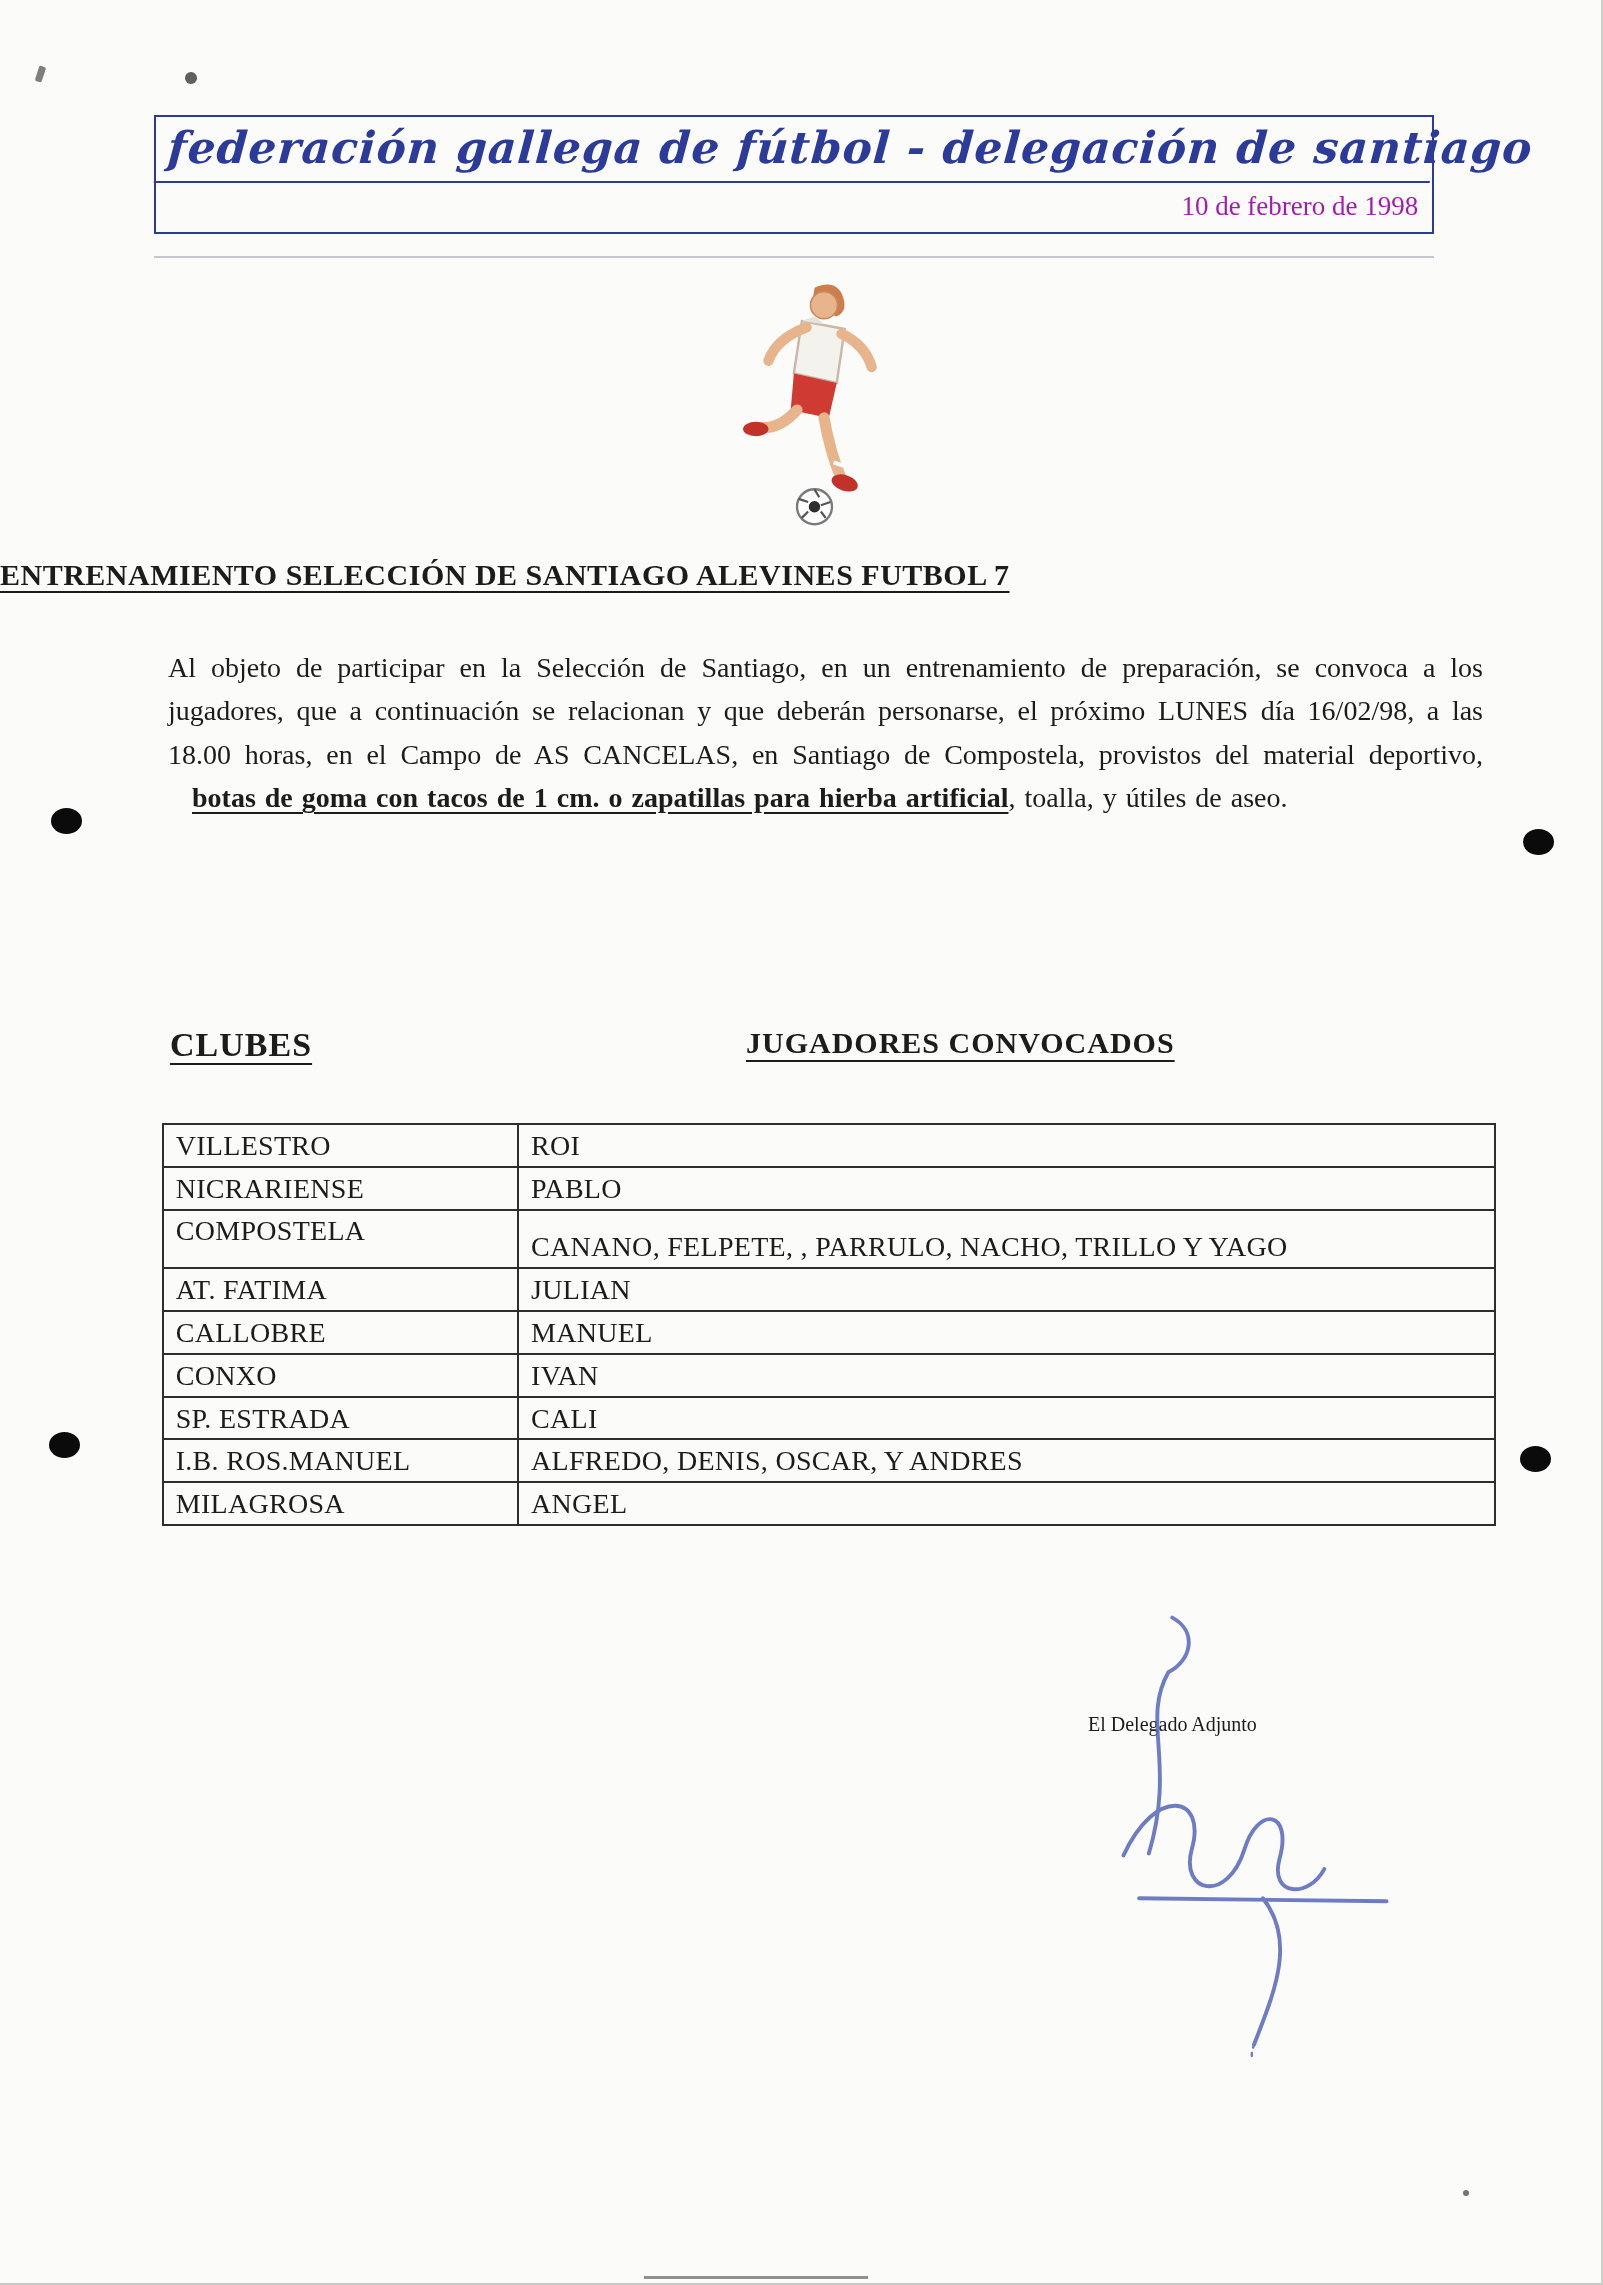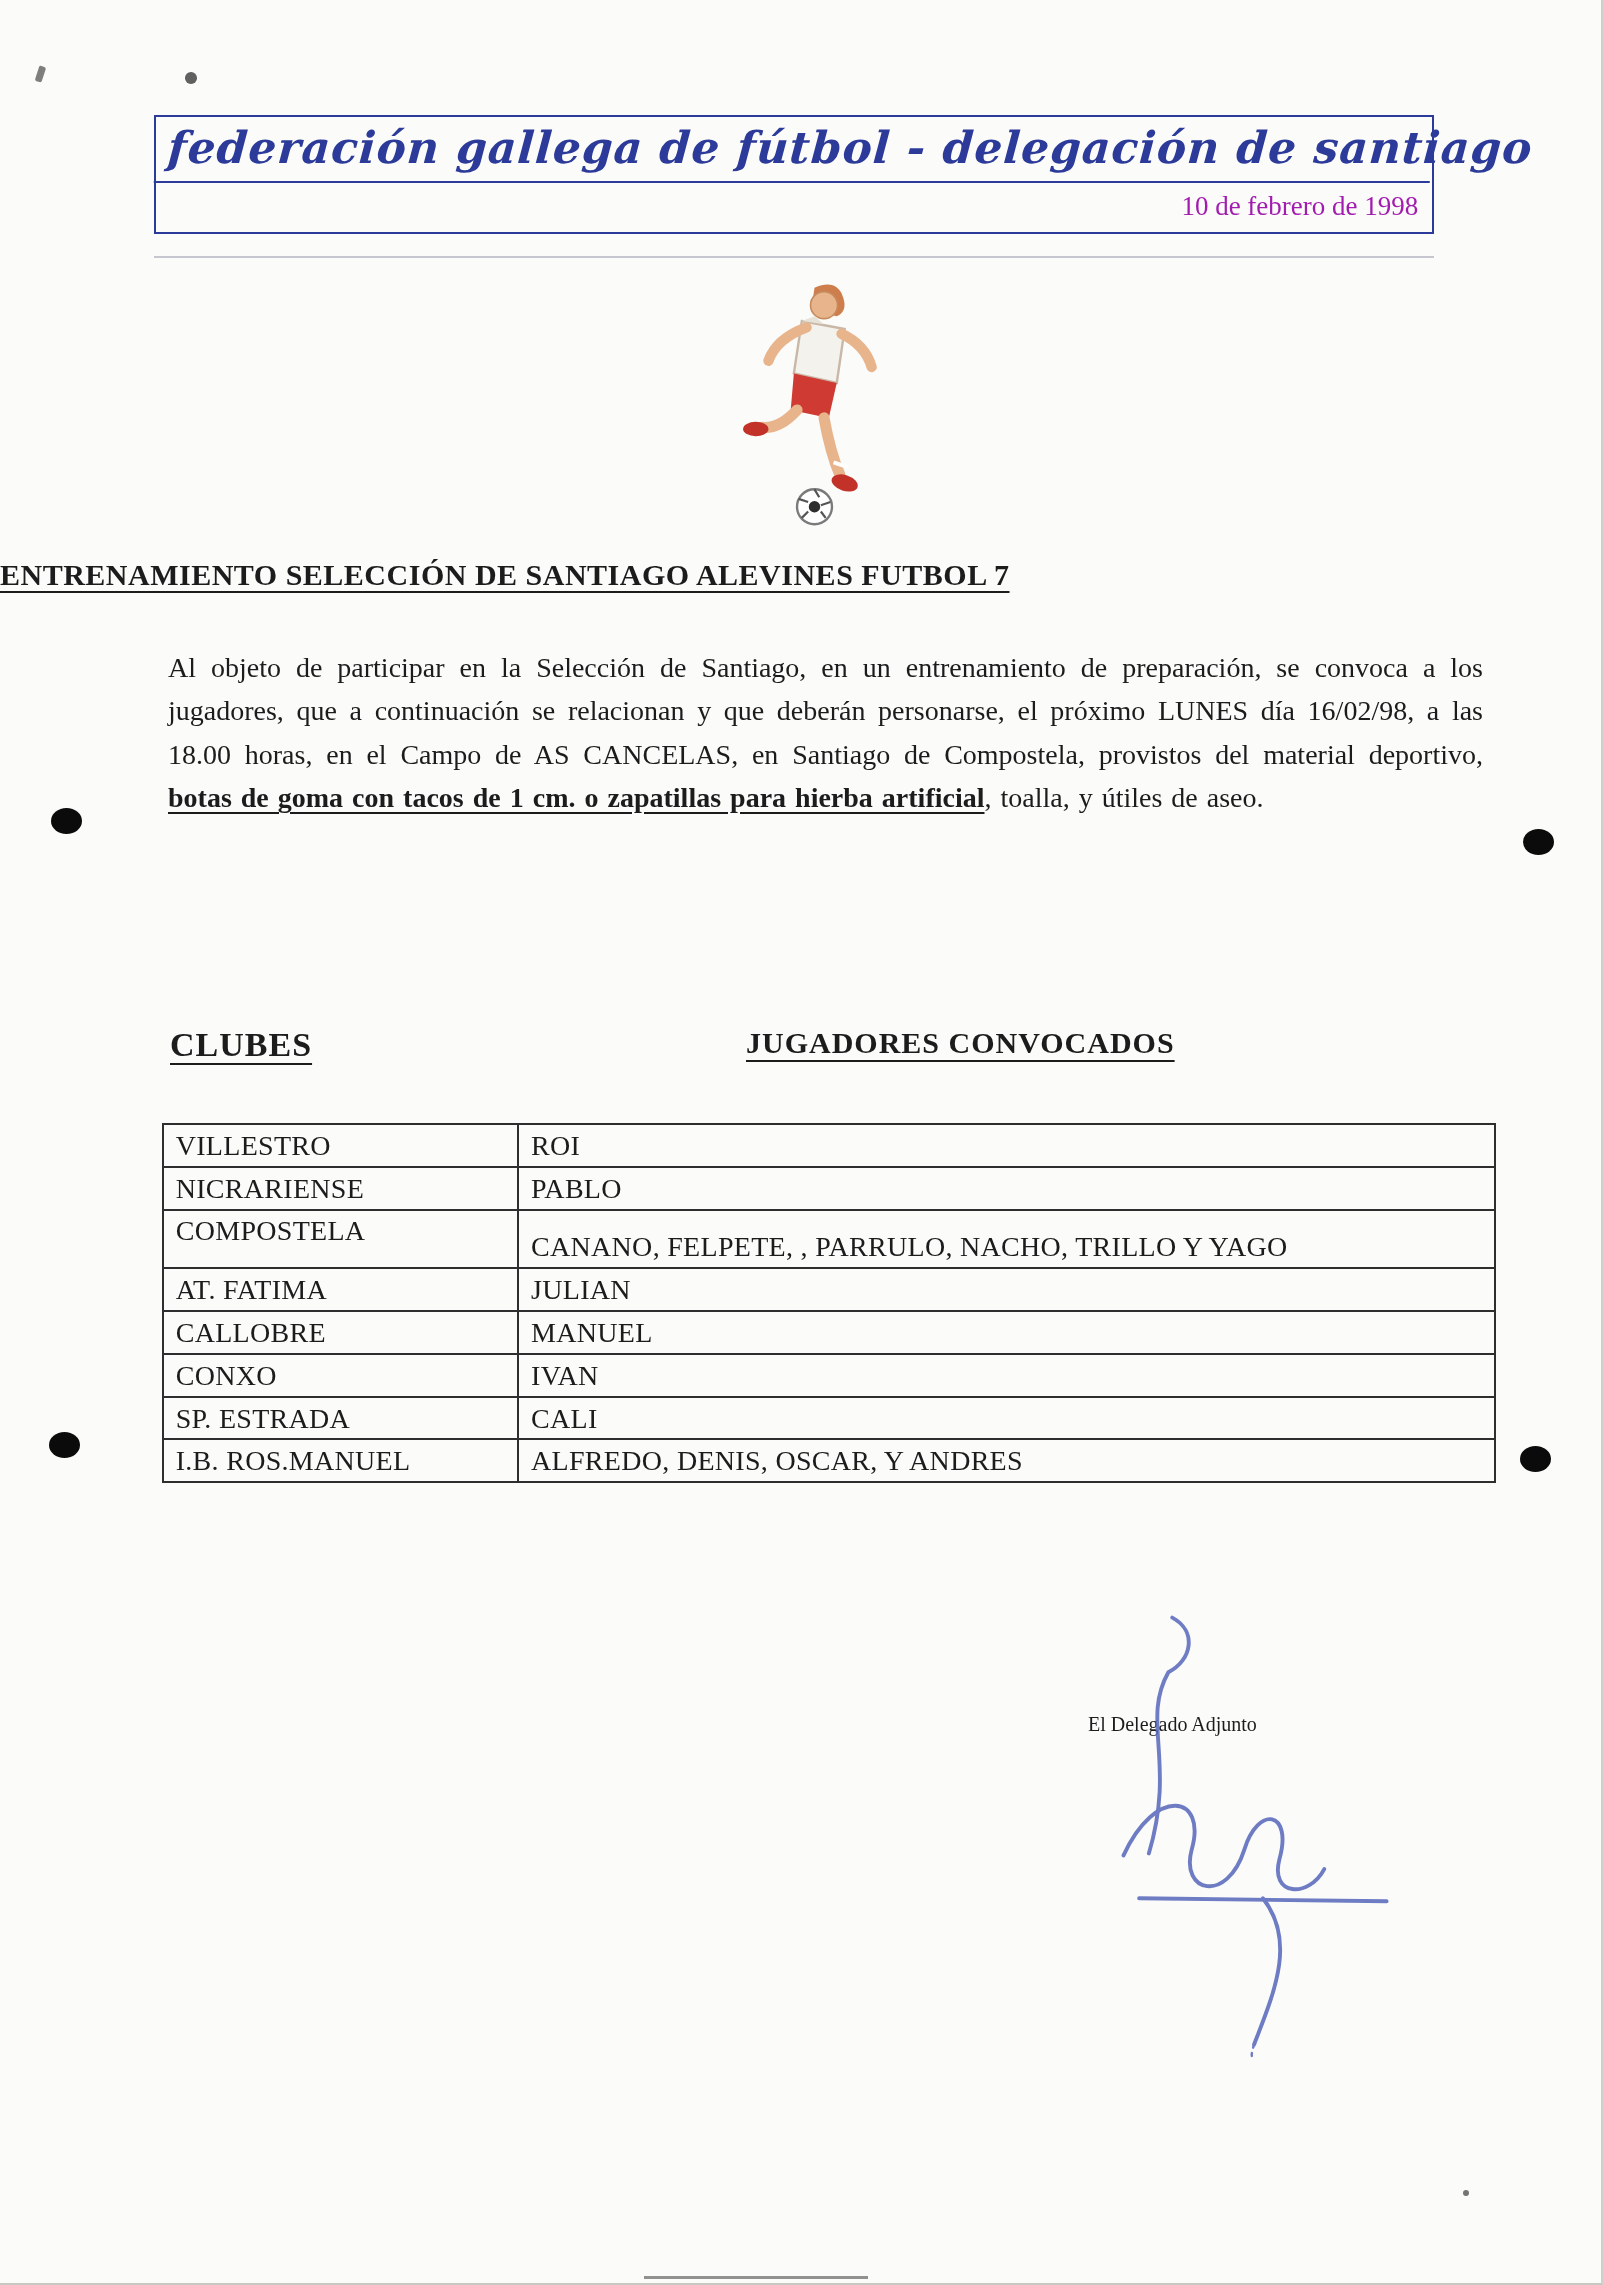--- a/index.html
+++ b/index.html
@@ -54,21 +54,21 @@
   }
   .doc-title span{text-decoration:underline;text-underline-offset:5.9px;text-decoration-thickness:2px;}
 
   
   .body-par{
     position:absolute;left:168px;top:646px;width:1315px;
     font-size:28px;line-height:1.55;text-align:justify;
     word-spacing:2px;
   }
   .body-par .bold-underline{
-    font-weight:bold;text-decoration:underline;text-underline-offset:4.9px;text-decoration-thickness:2px;
+    font-weight:bold;text-decoration:underline;text-underline-offset:4.9px;text-decoration-thickness:2px;margin-left:24px;
   }
 
   
   .clubs-heading{
     position:absolute;left:170px;top:1026px;
     font-size:34px;font-weight:bold;text-decoration:underline;
     text-underline-offset:6.8px;text-decoration-thickness:2.4px;letter-spacing:1px;
   }
   .players-heading{
     position:absolute;left:746px;top:1026px;
@@ -199,20 +199,24 @@
         <td class="players">IVAN</td>
       </tr>
       <tr>
         <td class="club">SP. ESTRADA</td>
         <td class="players">CALI</td>
       </tr>
       <tr>
         <td class="club">I.B. ROS.MANUEL</td>
         <td class="players">ALFREDO, DENIS, OSCAR, Y ANDRES</td>
       </tr>
+      <tr>
+        <td class="club">MILAGROSA</td>
+        <td class="players">ANGEL</td>
+      </tr>
     </tbody>
   </table>
 
   <div class="signature-label">El Delegado Adjunto</div>
 
   <div class="signature-scribble">
     <svg viewBox="0 0 360 470" width="351" height="458">
       <g fill="none" stroke="#5b6bbd" stroke-width="4" stroke-linecap="round" opacity="0.88">
         <path d="M112 14 C 138 28, 132 58, 108 70 C 80 120, 116 162, 88 256"></path>
         <path d="M62 258 C 95 186, 148 196, 132 252 C 120 296, 168 308, 186 252 C 200 206, 236 212, 222 262 C 212 300, 252 302, 268 272"></path>

